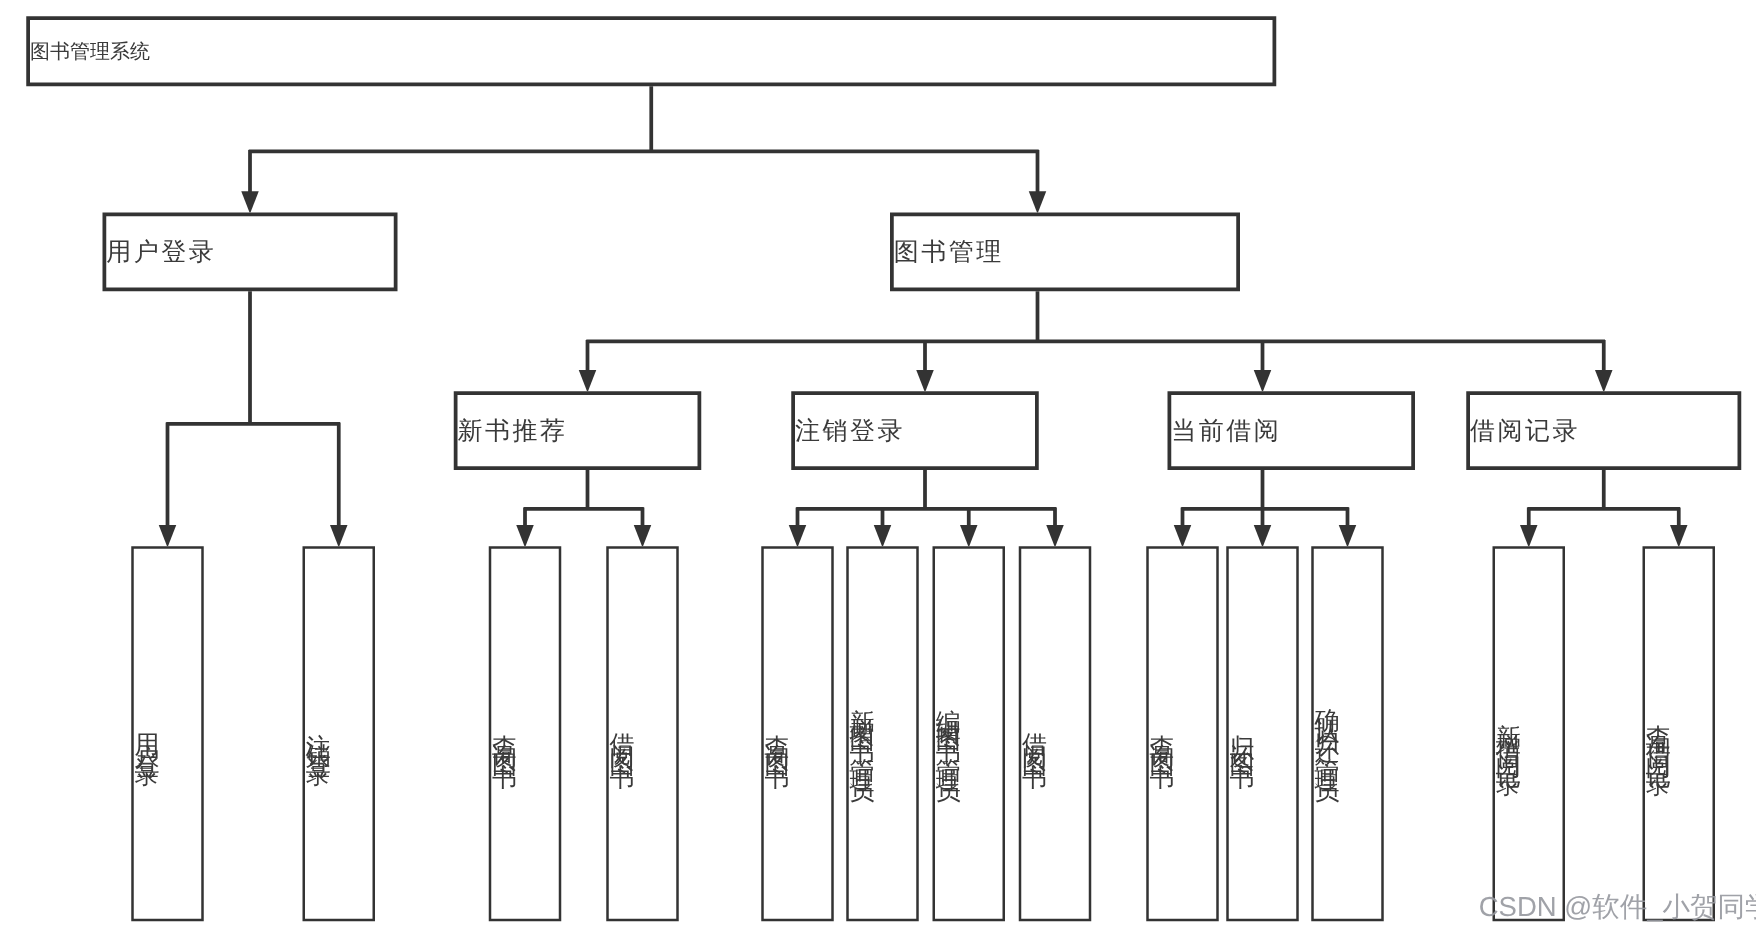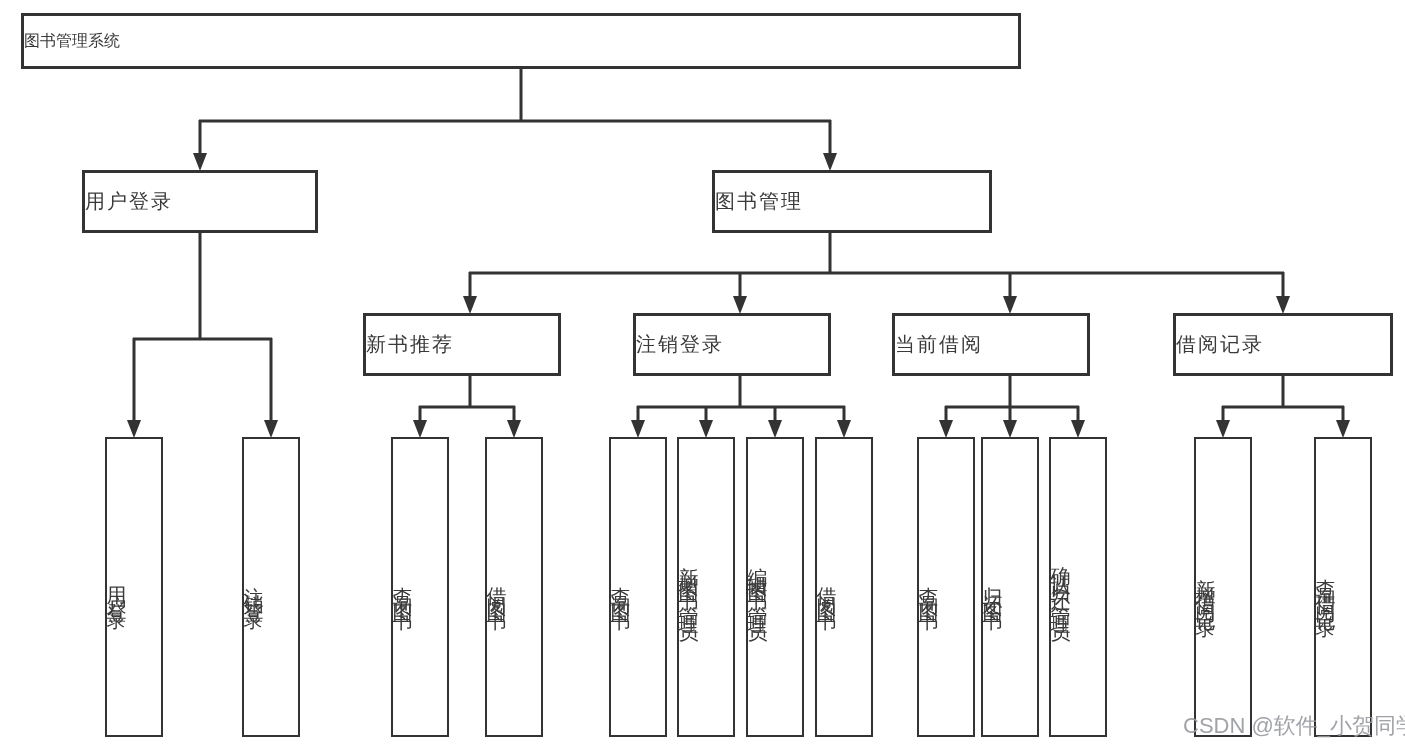--- a/index.html
+++ b/index.html
@@ -46,21 +46,21 @@
     letter-spacing: 8px;
     line-height: 1;
   }
   
   .n-user  { left: 82px;  top: 170px; width: 236px; }
   .n-book  { left: 712px; top: 170px; width: 280px; }
   
   .n-l3 { top: 313px; width: 198px; }
   .n-recommend { left: 363px; }
   .n-borrow    { left: 633px; }
-  .n-current   { left: 892px; }
+  .n-current   { left: 934px; }
   .n-records   { left: 1173px; width: 220px; }
   
   .lf-0  { left: 105px; }
   .lf-1  { left: 242px; }
   .lf-2  { left: 391px; }
   .lf-3  { left: 485px; }
   .lf-4  { left: 609px; }
   .lf-5  { left: 677px; }
   .lf-6  { left: 746px; }
   .lf-7  { left: 815px; }

